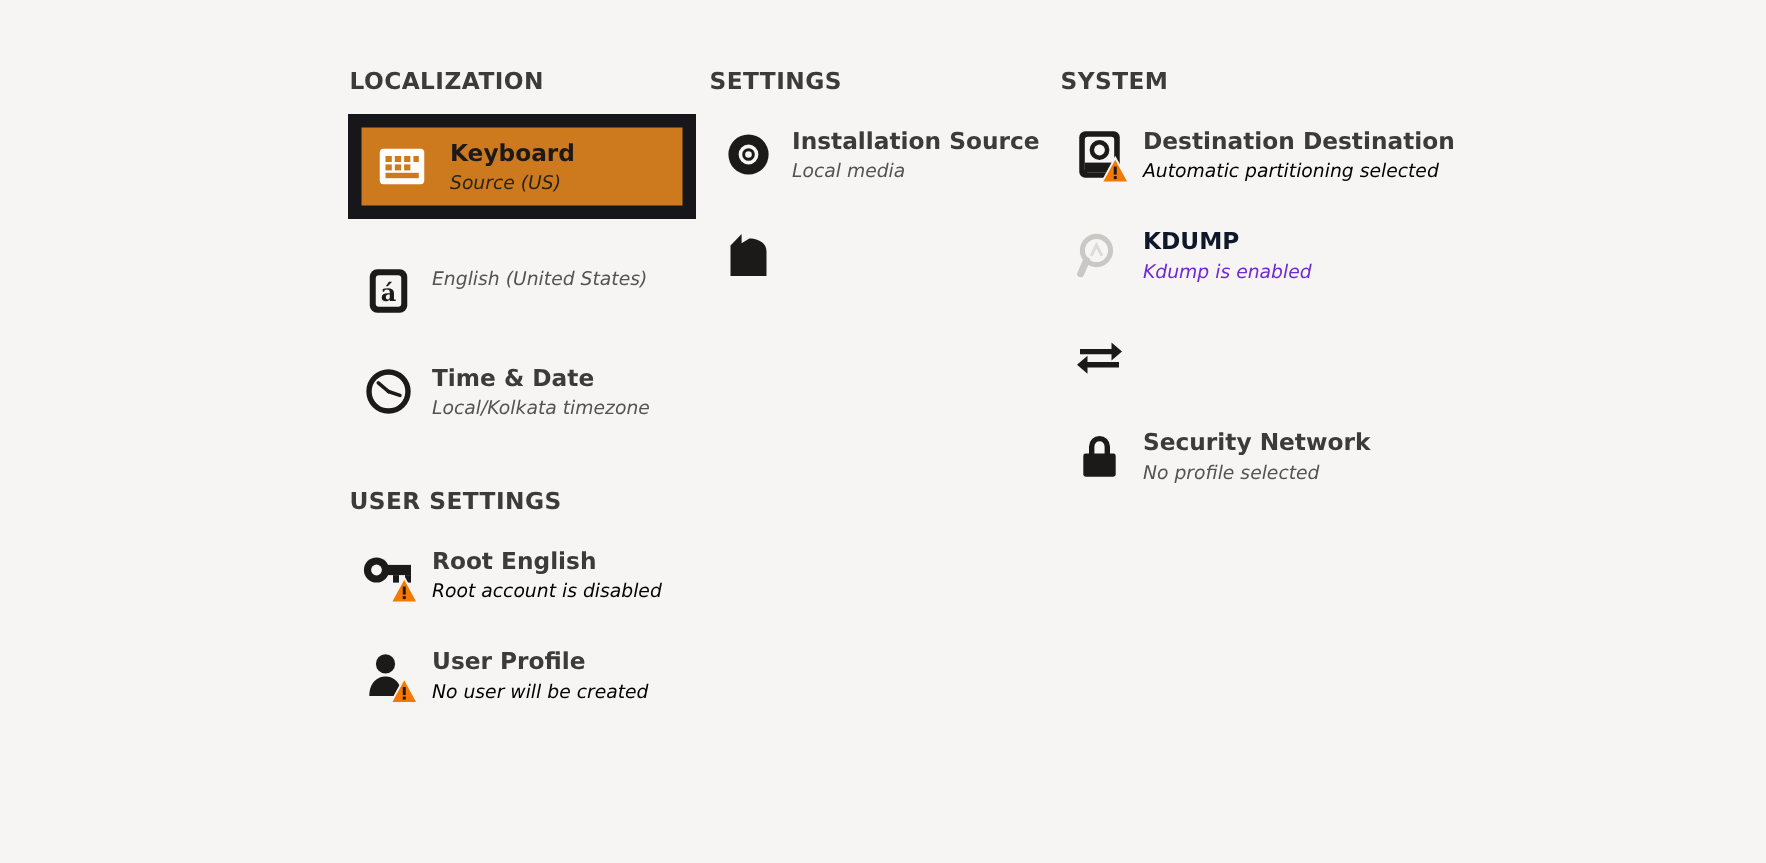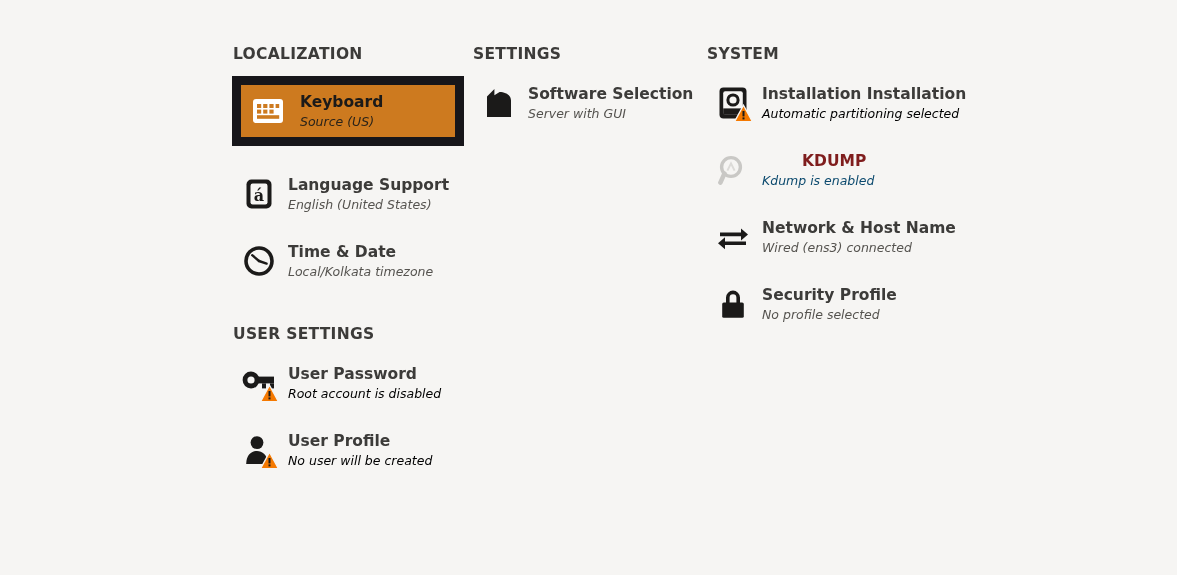--- a/index.html
+++ b/index.html
@@ -103,33 +103,33 @@
     padding-top: 1px;
   }
   .item-title {
     font-size: 15.5px;
     font-weight: 700;
     color: #3c3b39;
     line-height: 19px;
     white-space: nowrap;
   }
   .hub-item.selected .item-title { color: #1b1a19; }
-  .hub-item.disabled .item-title { color: #7f1d1d; margin-left: 40px; }
+  .hub-item.disabled .item-title { color: #0f172a; }
 
   .item-status {
     font-size: 12.5px;
     font-style: italic;
     color: #55534f;
     line-height: 17px;
     margin-top: 1px;
     white-space: nowrap;
   }
   .hub-item.selected .item-status { color: #2a2319; }
   .item-status.warn { color: #000000; }
-  .hub-item.disabled .item-status { color: #0c4a6e; }
+  .hub-item.disabled .item-status { color: #6d28d9; }
 
   .warn-badge {
     position: absolute;
     right: -1px;
     bottom: -1px;
     width: 19px;
     height: 19px;
   }
 </style>
 </head>
@@ -163,21 +163,20 @@
 
       <button class="hub-item">
         <span class="icon-wrap">
           <svg width="26" height="30" viewBox="0 0 26 30">
             <rect x="0.5" y="0.5" width="25" height="29" rx="5" fill="#1b1a19"></rect>
             <rect x="4.5" y="4.5" width="17" height="21" rx="2.2" fill="#f6f5f3"></rect>
             <text x="13" y="21.5" font-family="'DejaVu Serif', serif" font-size="16" font-weight="700" fill="#1b1a19" text-anchor="middle">á</text>
           </svg>
         </span>
         <span class="labels">
-          <span class="item-title">Language Support</span>
           <span class="item-status">English (United States)</span>
         </span>
       </button>
 
       <button class="hub-item">
         <span class="icon-wrap">
           <svg width="30" height="30" viewBox="0 0 30 30">
             <circle cx="15" cy="15" r="13" fill="none" stroke="#1b1a19" stroke-width="3.6"></circle>
             <path d="M15 15 L8.2 9.2" stroke="#1b1a19" stroke-width="2.4" stroke-linecap="round"></path>
             <path d="M15 15 L22.6 17.6" stroke="#1b1a19" stroke-width="2.4" stroke-linecap="round"></path>
@@ -207,21 +206,21 @@
           </svg>
           <span class="warn-badge">
             <svg width="19" height="19" viewBox="0 0 19 19">
               <path d="M9.5 1.2 L18.4 17.6 L0.6 17.6 Z" fill="#f57900" stroke="#f6f5f3" stroke-width="1.3"></path>
               <rect x="8.5" y="7" width="2" height="5.4" fill="#1b1a19"></rect>
               <rect x="8.5" y="13.4" width="2" height="2" fill="#1b1a19"></rect>
             </svg>
           </span>
         </span>
         <span class="labels">
-          <span class="item-title">User Password</span>
+          <span class="item-title">Root English</span>
           <span class="item-status warn">Root account is disabled</span>
         </span>
       </button>
 
       <button class="hub-item">
         <span class="icon-wrap">
           <svg width="30" height="30" viewBox="0 0 30 30">
             <circle cx="13" cy="7.6" r="6.4" fill="#1b1a19"></circle>
             <path d="M2.2 29 C2.2 19.6 8 16 13 16 C18 16 23.8 19.6 23.8 29 Z" fill="#1b1a19"></path>
           </svg>
@@ -239,30 +238,39 @@
         </span>
       </button>
 
     </div>
   </div>
 
   <div class="column col-software">
     <div class="section-title">SETTINGS</div>
     <div class="items">
 
+      <button class="hub-item">
+        <span class="icon-wrap">
+          <svg width="28" height="28" viewBox="0 0 28 28">
+            <circle cx="14" cy="14" r="13.4" fill="#1b1a19"></circle>
+            <circle cx="14" cy="14" r="5.4" fill="none" stroke="#f6f5f3" stroke-width="2.4"></circle>
+            <circle cx="14" cy="14" r="2.2" fill="#f6f5f3"></circle>
+          </svg>
+        </span>
+        <span class="labels">
+          <span class="item-title">Installation Source</span>
+          <span class="item-status">Local media</span>
+        </span>
+      </button>
 
       <button class="hub-item">
         <span class="icon-wrap">
           <svg width="26" height="30" viewBox="0 0 26 30">
             <path d="M1 8.6 L8.4 1 L8.4 7.2 L13.6 4 C19 4 25 6.6 25 12.6 L25 29 L1 29 Z" fill="#1b1a19"></path>
           </svg>
-        </span>
-        <span class="labels">
-          <span class="item-title">Software Selection</span>
-          <span class="item-status">Server with GUI</span>
         </span>
       </button>
 
     </div>
   </div>
 
   <div class="column col-system">
     <div class="section-title">SYSTEM</div>
     <div class="items">
 
@@ -277,21 +285,21 @@
           </svg>
           <span class="warn-badge">
             <svg width="19" height="19" viewBox="0 0 19 19">
               <path d="M9.5 1.2 L18.4 17.6 L0.6 17.6 Z" fill="#f57900" stroke="#f6f5f3" stroke-width="1.3"></path>
               <rect x="8.5" y="7" width="2" height="5.4" fill="#1b1a19"></rect>
               <rect x="8.5" y="13.4" width="2" height="2" fill="#1b1a19"></rect>
             </svg>
           </span>
         </span>
         <span class="labels">
-          <span class="item-title">Installation Installation</span>
+          <span class="item-title">Destination Destination</span>
           <span class="item-status warn">Automatic partitioning selected</span>
         </span>
       </button>
 
       <button class="hub-item disabled">
         <span class="icon-wrap">
           <svg width="30" height="30" viewBox="0 0 30 30">
             <circle cx="13" cy="12" r="9.4" fill="none" stroke="#c9c8c5" stroke-width="3.4"></circle>
             <path d="M6.4 18.6 L2.4 27.6" stroke="#c9c8c5" stroke-width="4.6" stroke-linecap="round"></path>
             <path d="M9.4 15.6 L13 8.4 L16.6 15.6" fill="none" stroke="#dcdbd8" stroke-width="2"></path>
@@ -303,35 +311,31 @@
         </span>
       </button>
 
       <button class="hub-item">
         <span class="icon-wrap">
           <svg width="32" height="26" viewBox="0 0 32 26">
             <path d="M3 8.6 L24 8.6 L24 4.4 L31 10.4 L24 16.4 L24 12.2 L3 12.2 Z
                      M29 17.4 L8 17.4 L8 13.2 L1 19.2 L8 25.2 L8 21 L29 21 Z" fill="#1b1a19"></path>
           </svg>
         </span>
-        <span class="labels">
-          <span class="item-title">Network &amp; Host Name</span>
-          <span class="item-status">Wired (ens3) connected</span>
-        </span>
       </button>
 
       <button class="hub-item">
         <span class="icon-wrap">
           <svg width="26" height="30" viewBox="0 0 26 30">
             <path d="M6 14 L6 8.6 A7 7 0 0 1 20 8.6 L20 14 L16.4 14 L16.4 8.6 A3.4 3.4 0 0 0 9.6 8.6 L9.6 14 Z" fill="#1b1a19"></path>
             <rect x="2.2" y="13.4" width="21.6" height="15.4" rx="1.6" fill="#1b1a19"></rect>
           </svg>
         </span>
         <span class="labels">
-          <span class="item-title">Security Profile</span>
+          <span class="item-title">Security Network</span>
           <span class="item-status">No profile selected</span>
         </span>
       </button>
 
     </div>
   </div>
 
 </div>
 
 </body></html>

